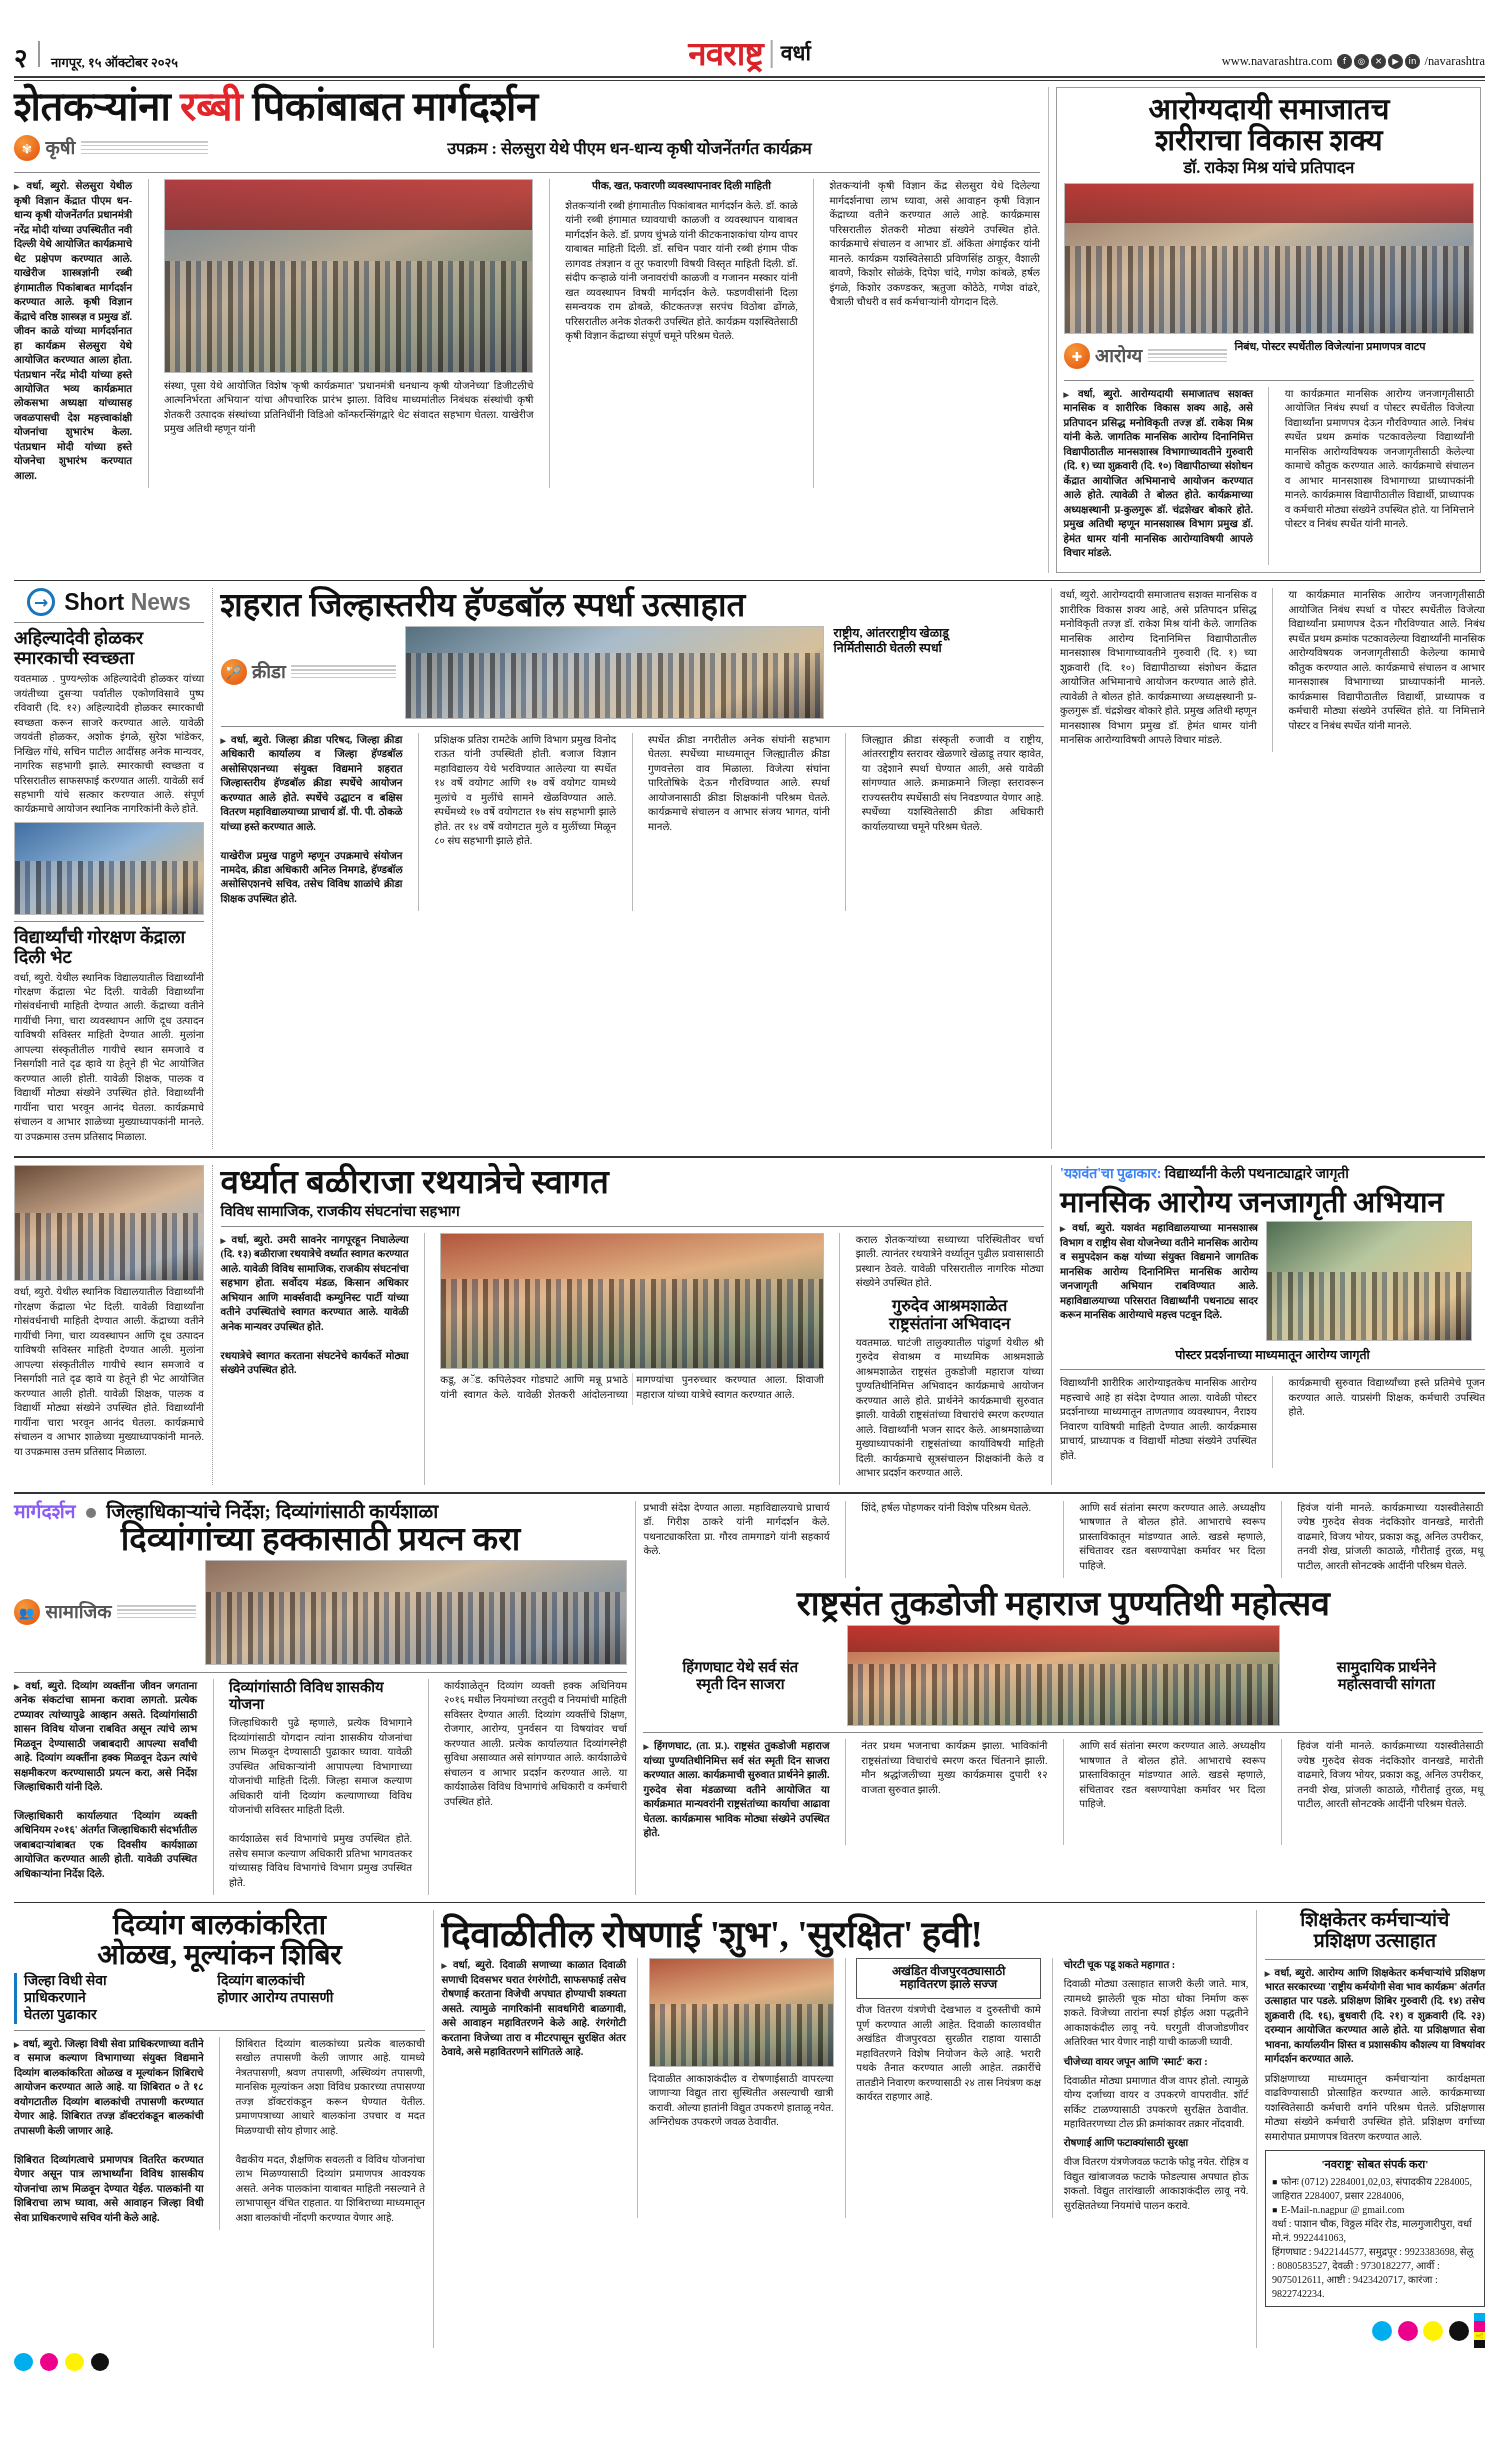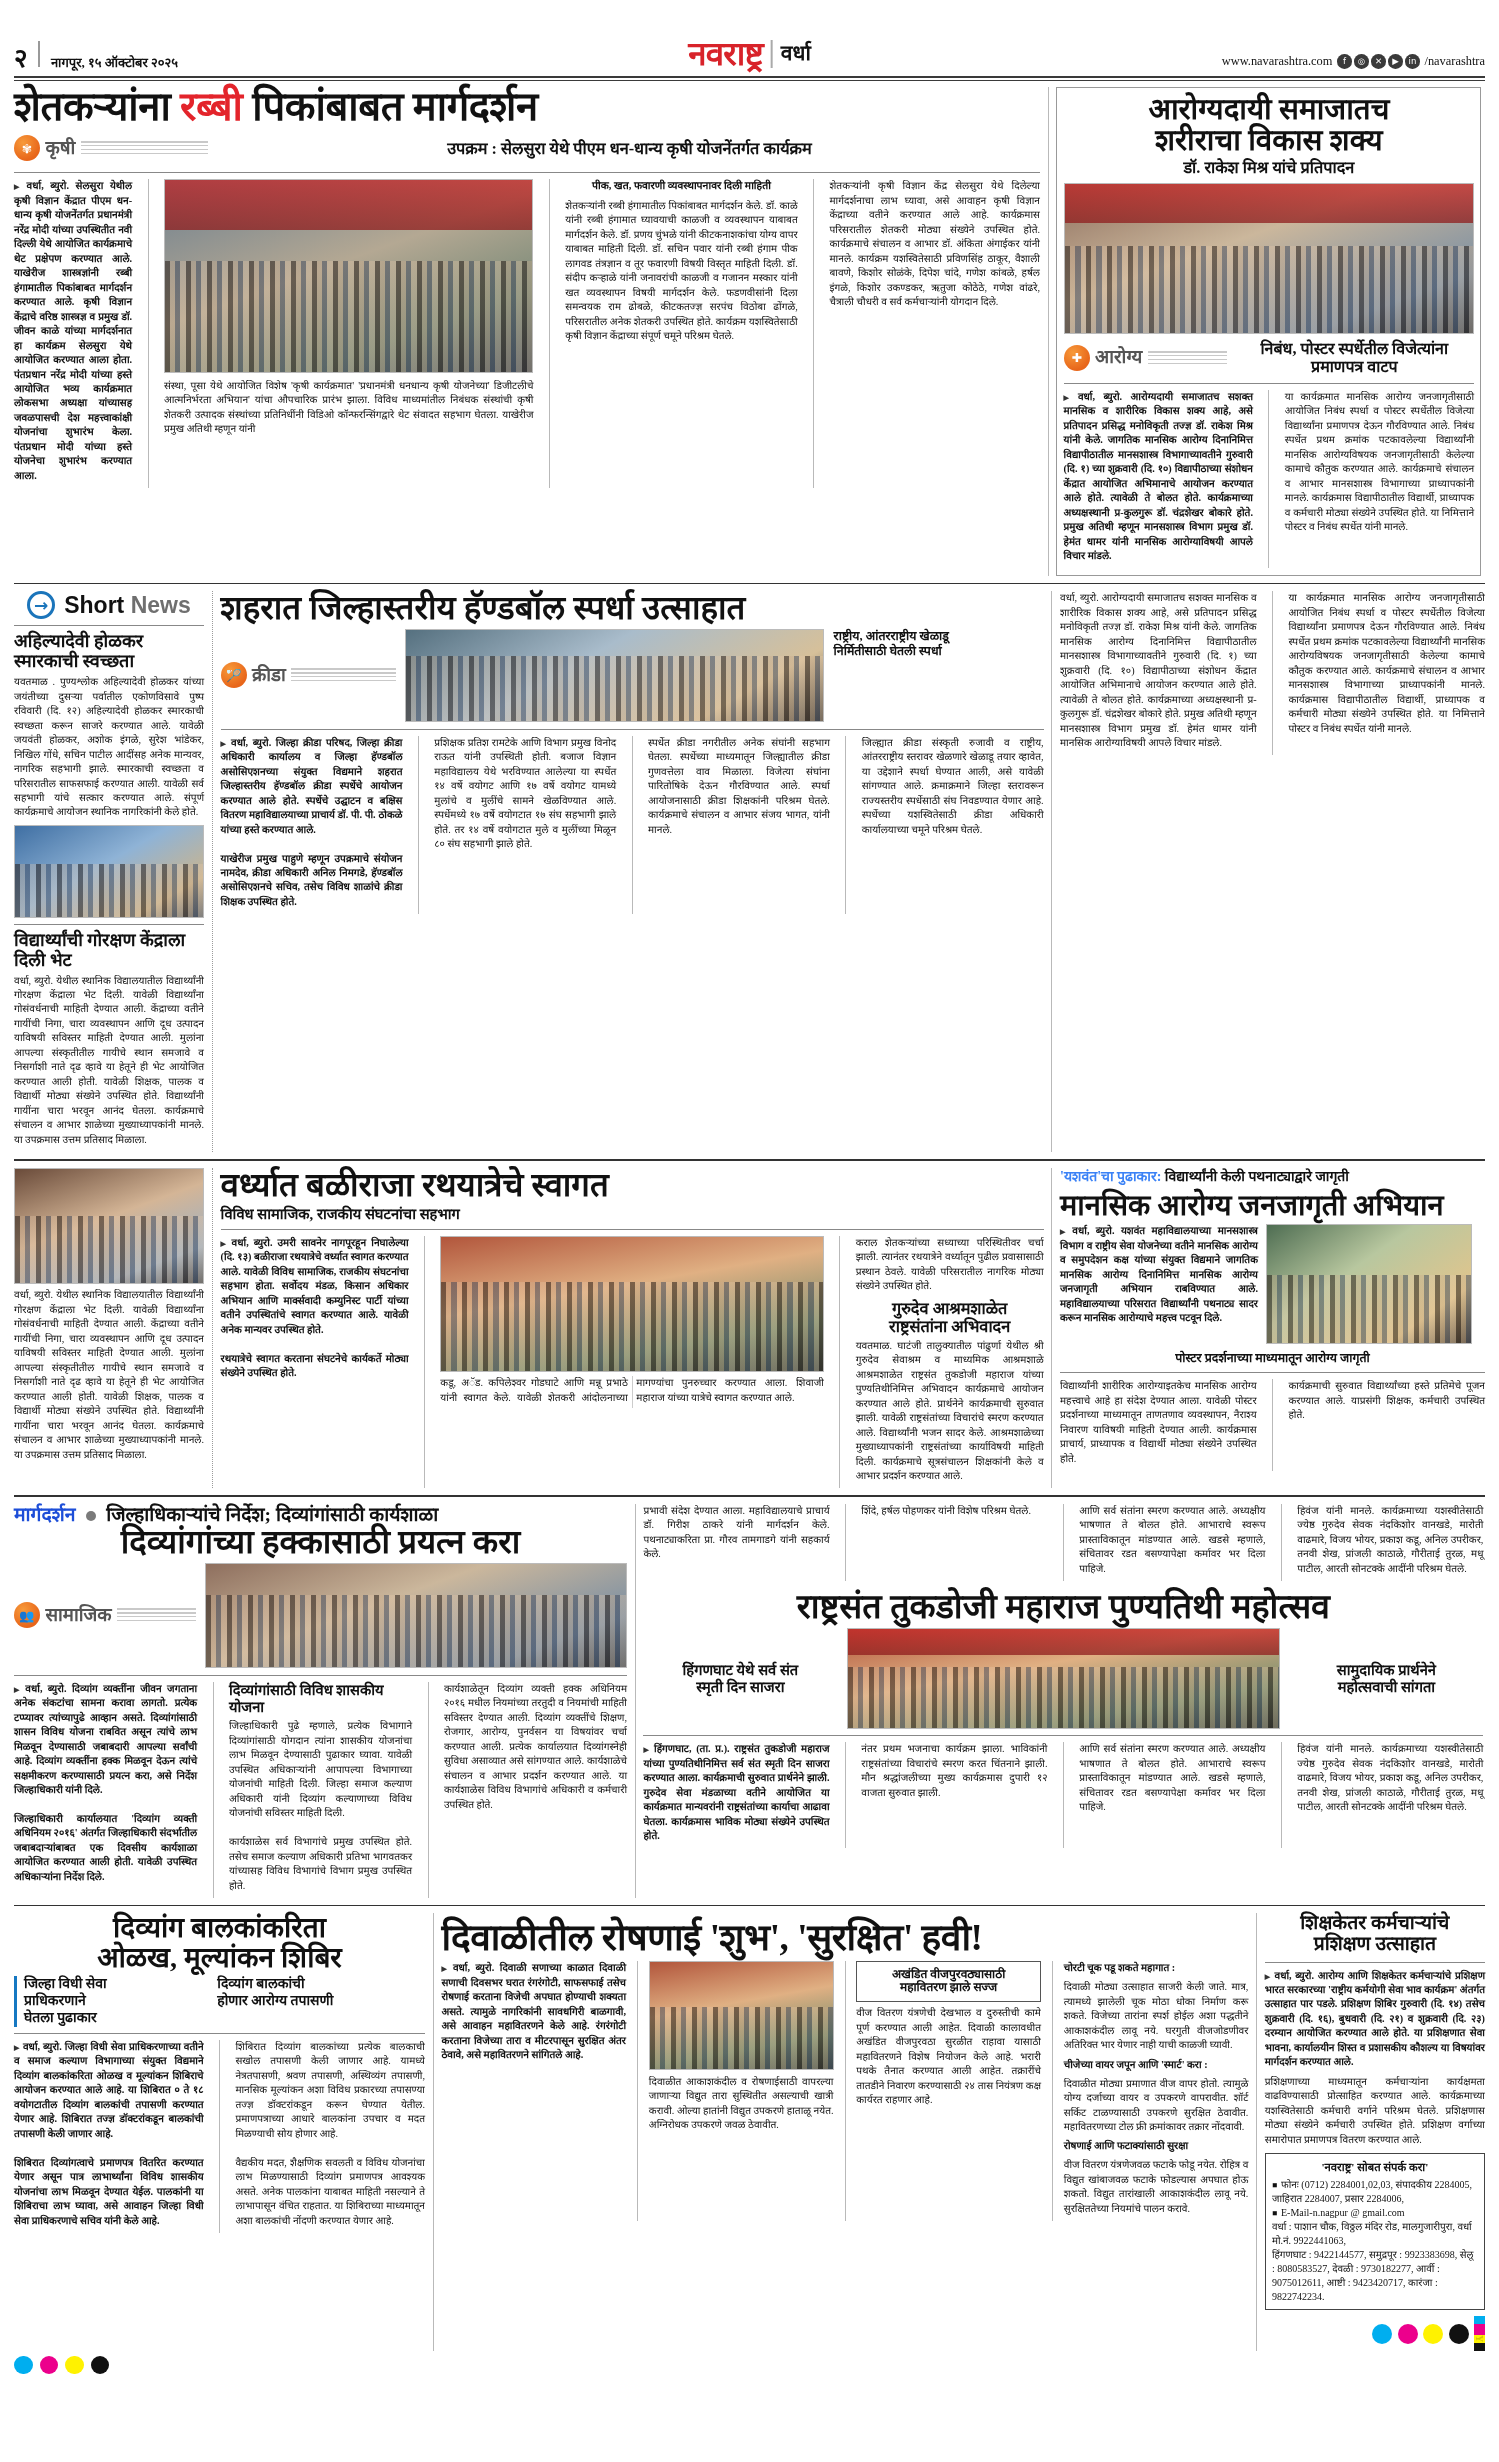--- a/index.html
+++ b/index.html
@@ -109,21 +109,21 @@
   
   .shortnews-hd { display:flex; align-items:center; gap:9px;justify-content:center; }
   .sn-icon { width:28px; height:28px; border-radius:50%; border:3.1px solid #1b75bb; position:relative;}
   .sn-icon:after{content:"\2192"; position:absolute; inset:0; display:flex; align-items:center;
      justify-content:center; color:#1b75bb; font-size:17px; font-weight:700;
      font-family:"DejaVu Sans",sans-serif;}
   .sn-text { font-size:23px; font-weight:800; font-family:"Liberation Sans",sans-serif; }
   .sn-text .g { color:#6f6f6f; }
   .dotcol { border-left:1.6px dotted #9a9a9a; }
 
-  .tag-red { color:#1d4ed8; font-weight:700; }
+  .tag-red { color:#8b5cf6; font-weight:700; }
   .bullet-dot { display:inline-block; width:10px; height:10px; border-radius:50%;
      background:#7a7a7a; vertical-align:middle; margin:0 5.4px; }
 </style>
 </head>
 <body>
 
 <div class="page">
 
   <div class="masthead">
     <div class="mh-left">
@@ -206,21 +206,21 @@
       <div class="photo ph-b" style="height:151px">
         <div class="stage"></div>
         <div class="crowd"></div>
       </div>
       <div style="display:flex; gap:7.8px; margin-top:6.2px;">
         <div class="sectag" style="width:163px">
           <span class="badge">✚</span>
           <span class="word">आरोग्य</span>
           <span class="stripes"></span>
         </div>
-        <div style="flex:1; font-size:16px; font-weight:700; line-height:1.15; text-align:center">निबंध, पोस्टर स्पर्धेतील विजेत्यांना प्रमाणपत्र वाटप</div>
+        <div style="flex:1; font-size:11px; font-weight:700; line-height:1.15; ">निबंध, पोस्टर स्पर्धेतील विजेत्यांना प्रमाणपत्र वाटप</div>
       </div>
       <div class="hrule"></div>
       <div style="display:flex; gap:8.5px">
         <div class="body" style="width:200px">
           <p class="dateline">वर्धा, ब्युरो. आरोग्यदायी समाजातच सशक्त मानसिक व शारीरिक विकास शक्य आहे, असे प्रतिपादन प्रसिद्ध मनोविकृती तज्ज्ञ डॉ. राकेश मिश्र यांनी केले. जागतिक मानसिक आरोग्य दिनानिमित्त विद्यापीठातील मानसशास्त्र विभागाच्यावतीने गुरुवारी (दि. १) च्या शुक्रवारी (दि. १०) विद्यापीठाच्या संशोधन केंद्रात आयोजित अभिमानाचे आयोजन करण्यात आले होते. त्यावेळी ते बोलत होते. कार्यक्रमाच्या अध्यक्षस्थानी प्र-कुलगुरू डॉ. चंद्रशेखर बोकारे होते. प्रमुख अतिथी म्हणून मानसशास्त्र विभाग प्रमुख डॉ. हेमंत धामर यांनी मानसिक आरोग्याविषयी आपले विचार मांडले.</p>
         </div>
         <div class="vrule"></div>
         <div class="body" style="width:200px">
           <p>या कार्यक्रमात मानसिक आरोग्य जनजागृतीसाठी आयोजित निबंध स्पर्धा व पोस्टर स्पर्धेतील विजेत्या विद्यार्थ्यांना प्रमाणपत्र देऊन गौरविण्यात आले. निबंध स्पर्धेत प्रथम क्रमांक पटकावलेल्या विद्यार्थ्यांनी मानसिक आरोग्यविषयक जनजागृतीसाठी केलेल्या कामाचे कौतुक करण्यात आले. कार्यक्रमाचे संचालन व आभार मानसशास्त्र विभागाच्या प्राध्यापकांनी मानले. कार्यक्रमास विद्यापीठातील विद्यार्थी, प्राध्यापक व कर्मचारी मोठ्या संख्येने उपस्थित होते. या निमित्ताने पोस्टर व निबंध स्पर्धेत यांनी मानले.</p>
         </div>

